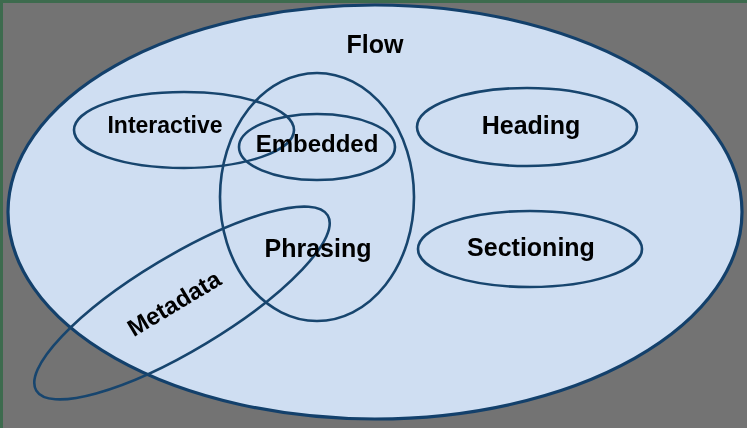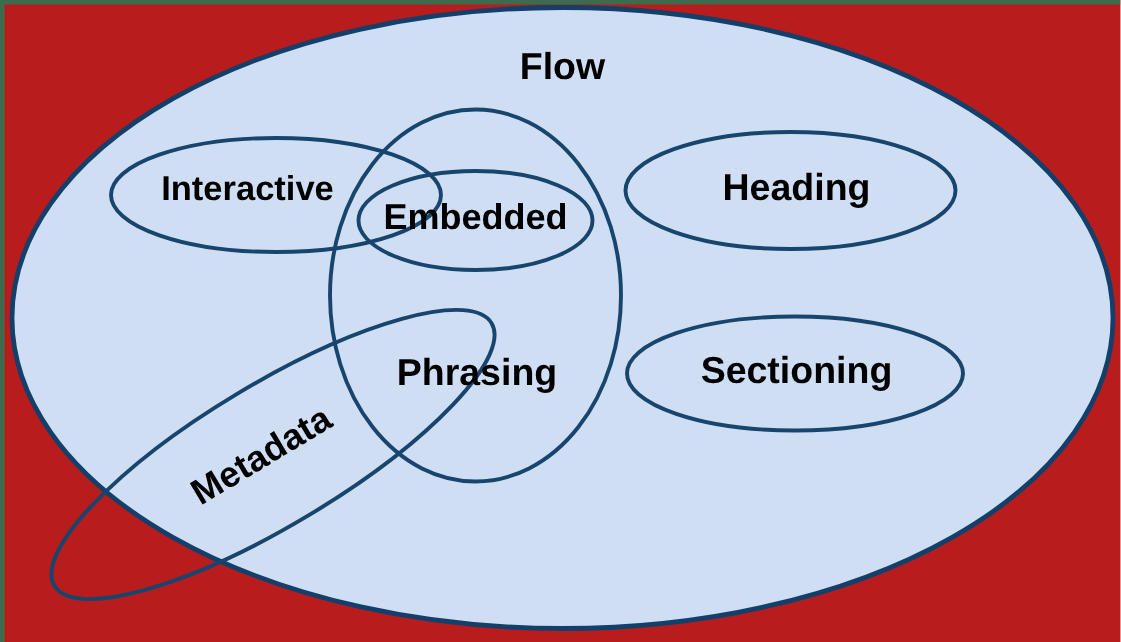--- a/index.html
+++ b/index.html
@@ -5,21 +5,21 @@
   html, body {
     margin: 0;
     padding: 0;
     background: #ffffff;
   }
   #canvas {
     position: relative;
     width: 747px;
     height: 428px;
     overflow: hidden;
-    background: #b91c1c;
+    background: #737373;
     font-family: "Liberation Sans", sans-serif;
   }
   #venn-svg {
     position: absolute;
     left: 0;
     top: 0;
     width: 747px;
     height: 428px;
     display: block;
   }

